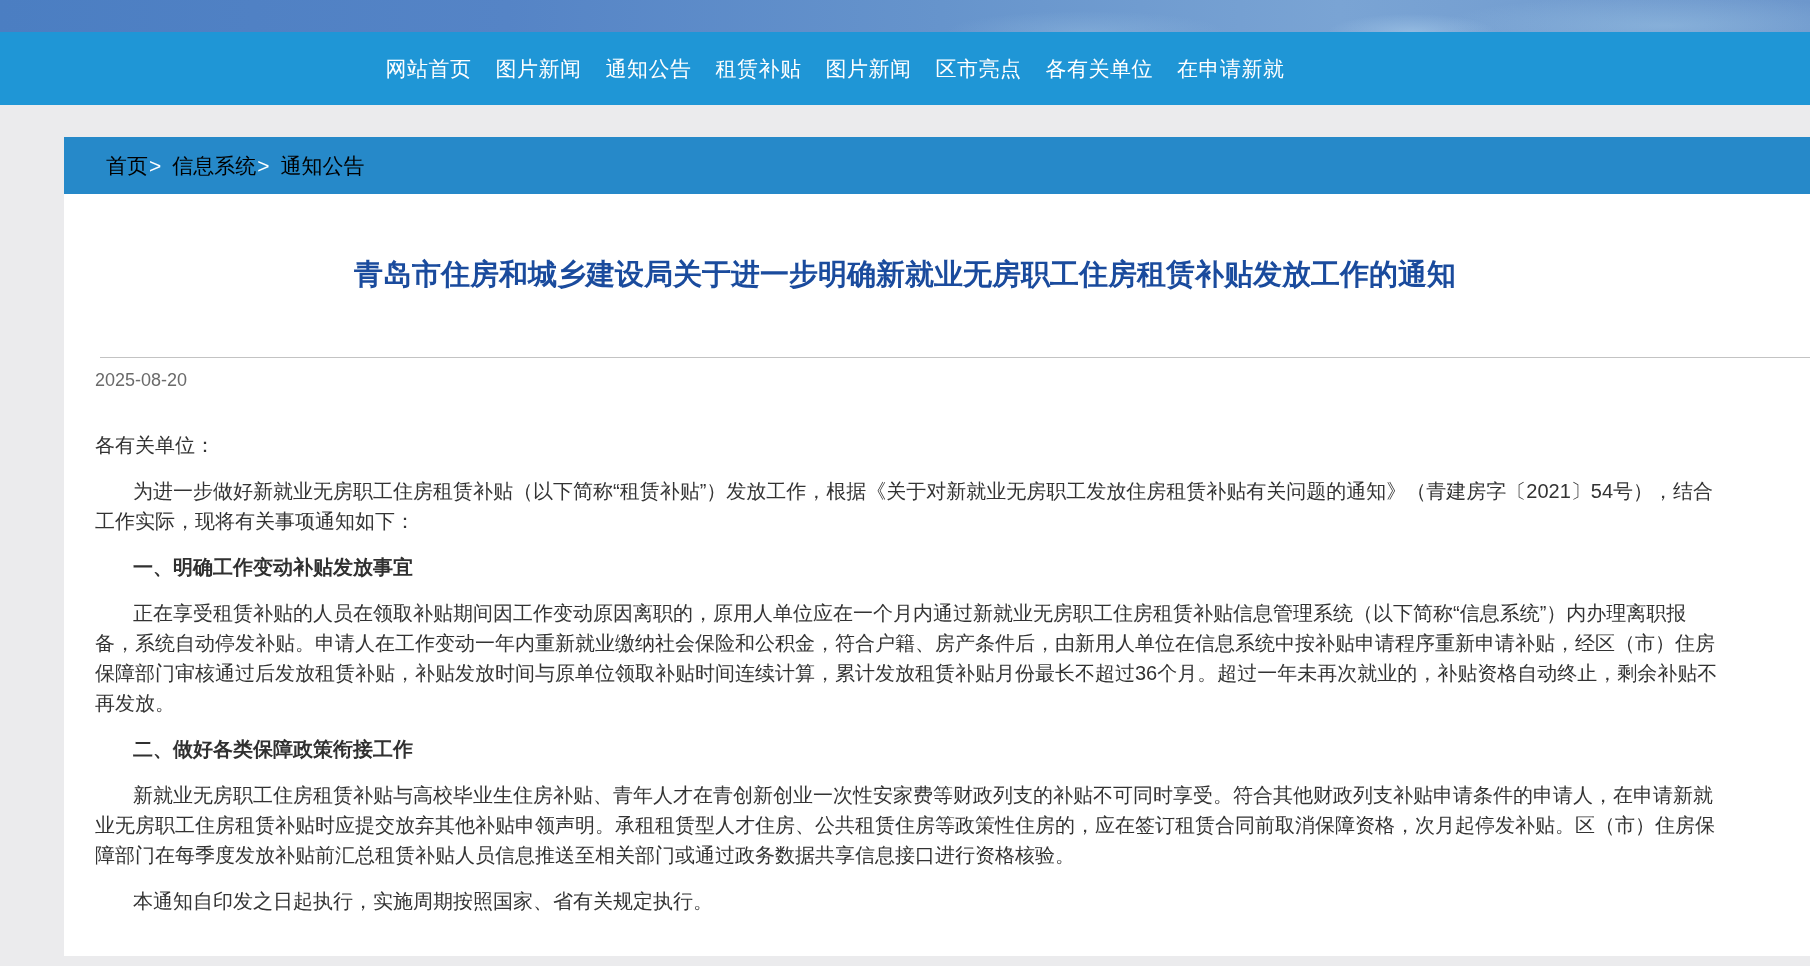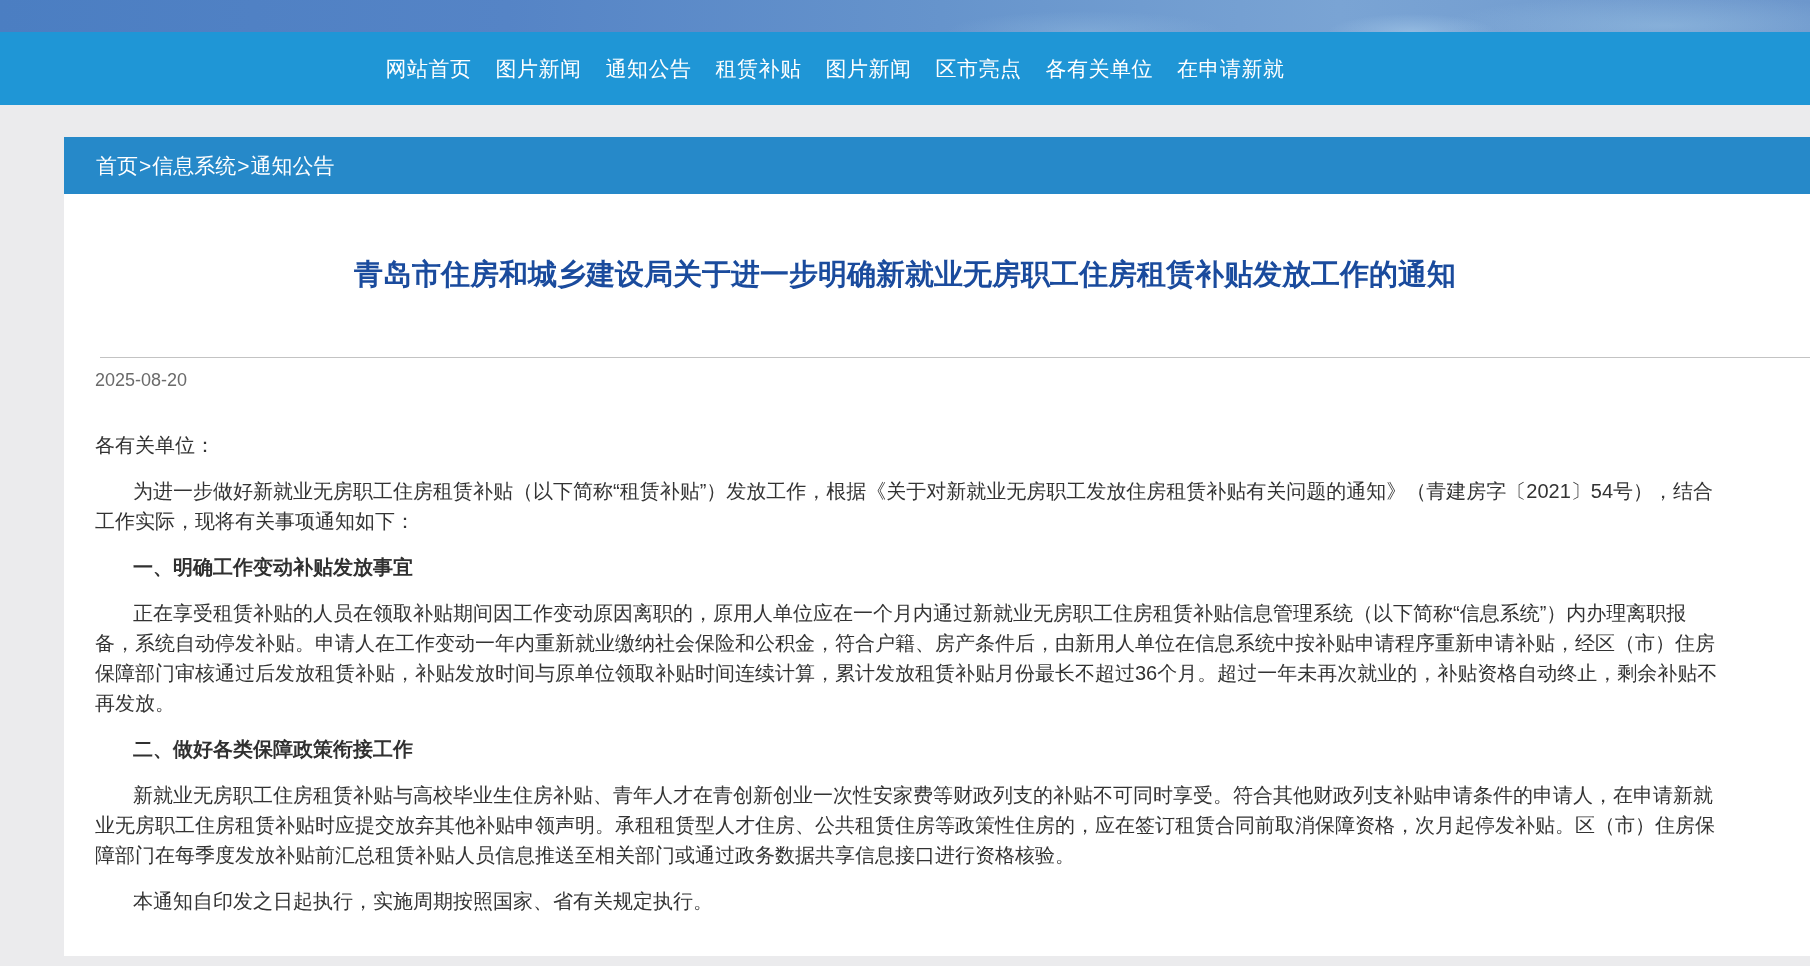--- a/index.html
+++ b/index.html
@@ -33,21 +33,21 @@
     white-space:nowrap;letter-spacing:.5px;
   }
   
   .page{padding:32px 0 0 64px;}
   .panel{width:1870px;background:#ffffff;min-height:797px;}
   .crumb-bar{
     height:57px;background:var(--crumb-bg);
     display:flex;align-items:center;padding-left:32px;
     color:#ffffff;font-size:21px;
   }
-  .crumb-item{color:#ffffff;text-decoration:none;cursor:pointer;}
+  .crumb-item{color:#000000;text-decoration:none;cursor:pointer;margin-left:10px;}
   .crumb-sep{color:#ffffff;padding:0 1px;}
   .article{padding:0 0 40px 31px;}
   .title-wrap{width:1620px;margin-top:62px;text-align:center;}
   .article-title{
     color:var(--title-color);font-size:29px;line-height:36px;font-weight:bold;
     letter-spacing:0;
     font-family:Liberation Serif, serif;
   }
   .divider{
     border:none;border-top:1px solid var(--divider);

